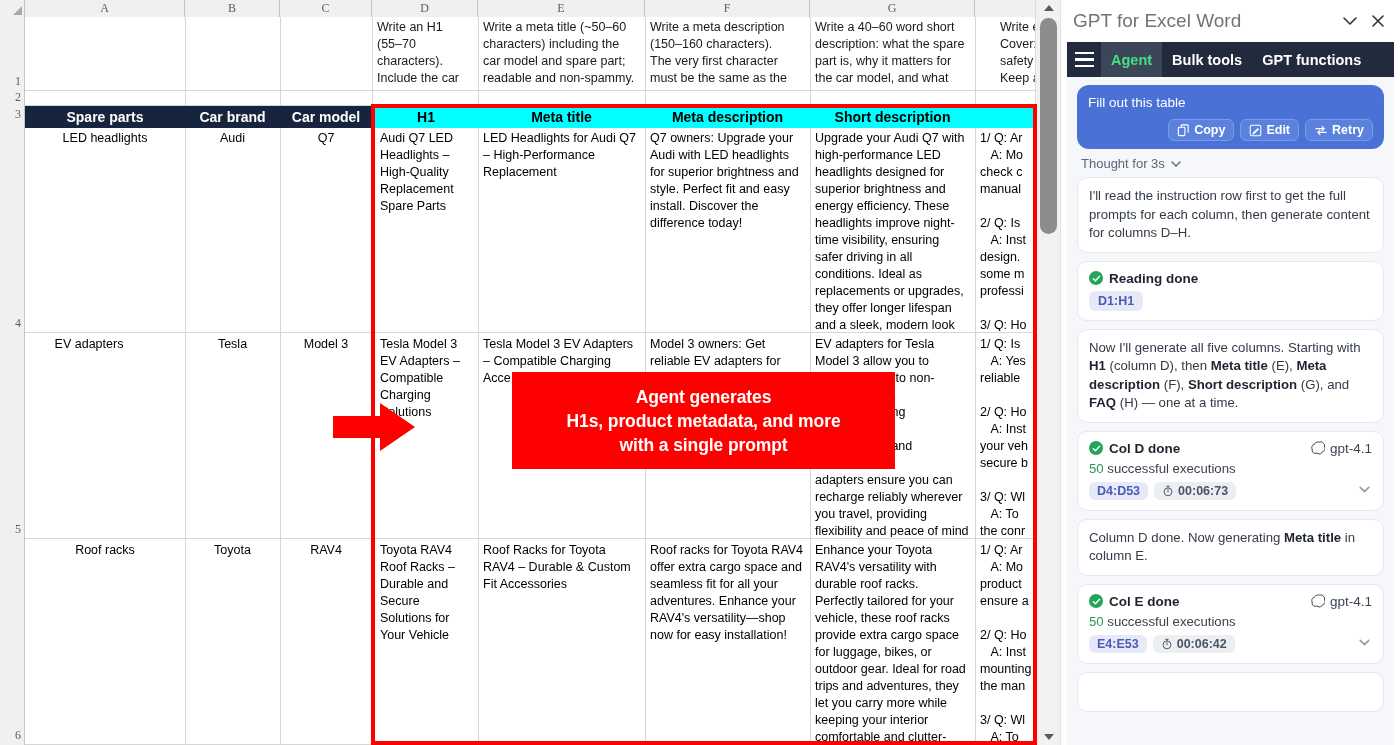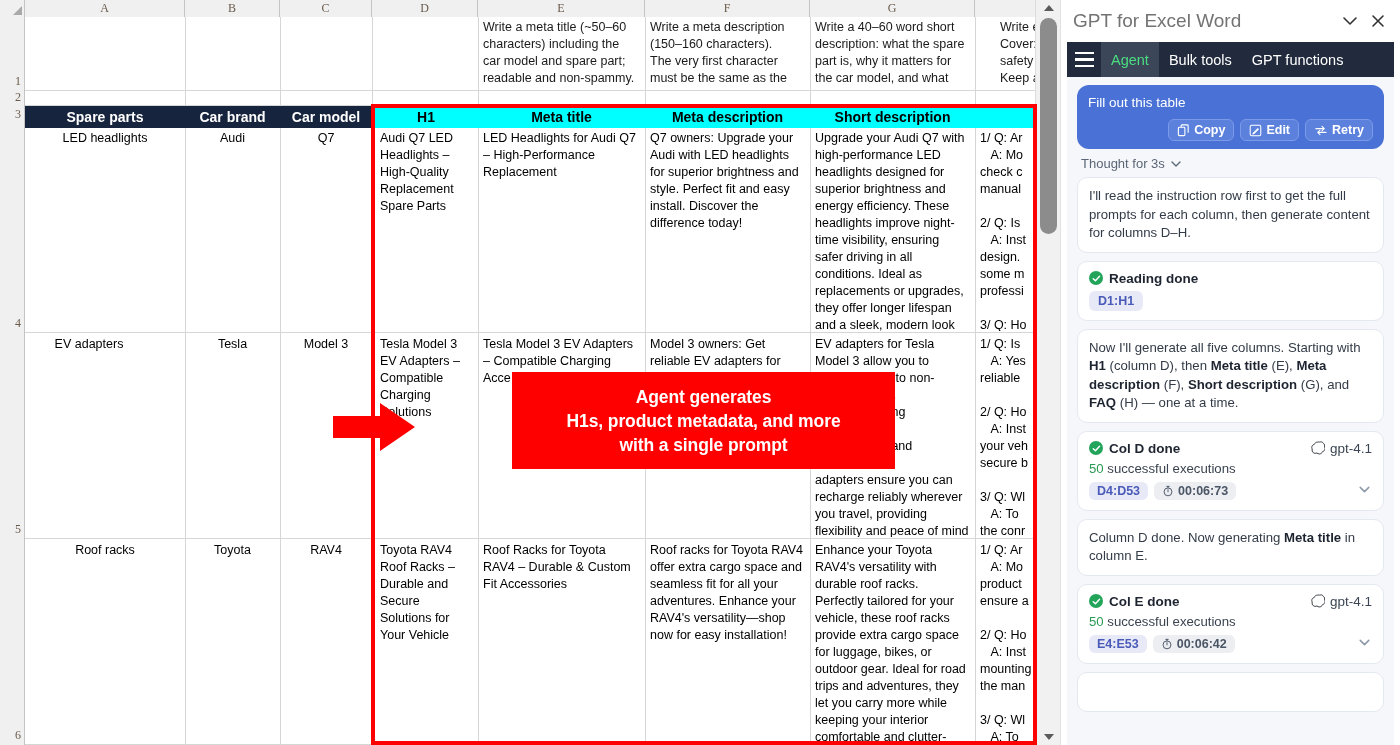--- a/index.html
+++ b/index.html
@@ -187,21 +187,21 @@
     margin: 0 6px;
   }
   #hamburger {
     width: 34px; display: flex; flex-direction: column;
     align-items: center; justify-content: center; gap: 4px;
     cursor: pointer;
   }
   #hamburger span { display: block; width: 19px; height: 2.5px; background: #ffffff; }
   .tab {
     display: flex; align-items: center; padding: 10px 10px;
-    font-size: 14.5px; font-weight: normal; color: #ffffff;
+    font-size: 14.5px; font-weight: bold; color: #ffffff;
     cursor: pointer; white-space: nowrap;
   }
   .tab.active { background: #3b4659; color: #4ade80; }
 
   #chat {
     flex: 1 1 auto;
     background: #f5f7fa;
     margin: 0 6px;
     padding: 8px 10px 0 10px;
     overflow: hidden;
@@ -315,20 +315,24 @@
     <div class="rowline" style="top:744px"></div>
 
     <div class="collineV" style="left:185px;height:728px"></div>
     <div class="collineV" style="left:280px;height:728px"></div>
     <div class="collineV" style="left:372px;height:728px"></div>
     <div class="collineV" style="left:478px;height:728px"></div>
     <div class="collineV" style="left:645px;height:728px"></div>
     <div class="collineV" style="left:810px;height:728px"></div>
     <div class="collineV" style="left:975px;height:728px"></div>
 
+    <div class="cell instr" style="left:373px;top:17px;width:104px;height:72px">Write an H1
+(55–70
+characters).
+Include the car</div>
     <div class="cell instr" style="left:479px;top:17px;width:165px;height:72px">Write a meta title (~50–60
 characters) including the
 car model and spare part;
 readable and non-spammy.</div>
     <div class="cell instr" style="left:646px;top:17px;width:163px;height:68px">Write a meta description
 (150–160 characters).
 The very first character
 must be the same as the</div>
     <div class="cell instr" style="left:811px;top:17px;width:163px;height:72px">Write a 40–60 word short
 description: what the spare

